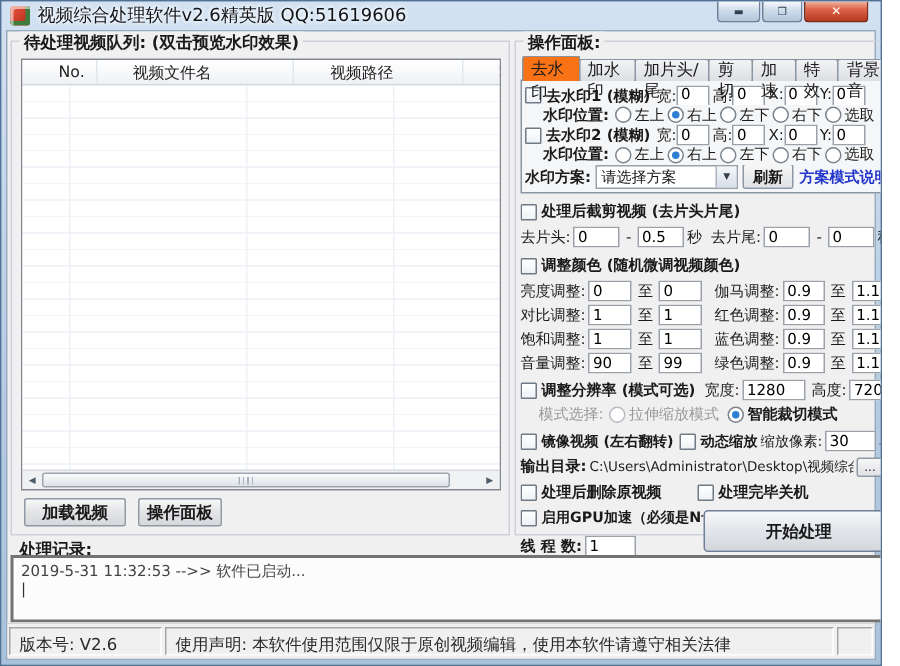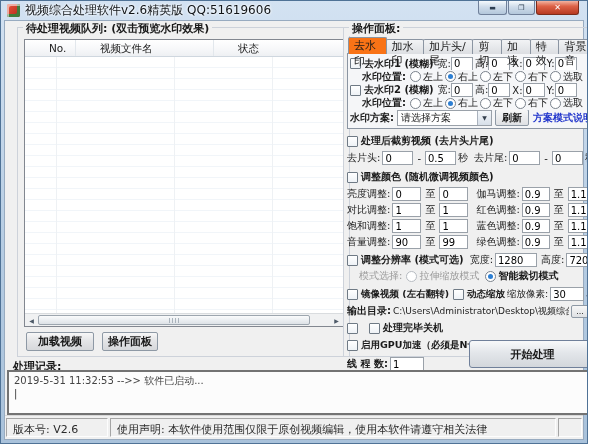--- a/index.html
+++ b/index.html
@@ -23,21 +23,21 @@
     border-color:#7c2c1b; color:#fff; font-size:8px; }
 
   .client { position:absolute; left:3px; right:3px; top:19px; bottom:3px;
     background:#f0f0f0; border:1px solid #98abc0; }
 
   .group { position:absolute; border:1px solid #cdd2da; }
   .glabel { position:absolute; top:-7px; left:5px; background:#f0f0f0; padding:0 3px;
     font-weight:bold; font-size:11px; white-space:nowrap; }
 
   
-  .group.gl { left:12px; top:6px; width:333px; height:330px; }
+  .group.gl { left:2px; top:6px; width:333px; height:330px; }
   .listbox { position:absolute; left:6px; top:11px; width:320px; height:288px;
     border:1px solid #828790; background:#fff; }
   .lheader { position:absolute; left:0; right:0; top:0; height:17px; display:flex;
     background:linear-gradient(#ffffff,#f6f7f9 60%,#eef0f3); border-bottom:1px solid #cfd7df;
     font-size:10.5px; color:#222; }
   .hcell { padding:2px 0 0 4px; border-right:1px solid #e2e7ec; overflow:hidden; white-space:nowrap;margin-left:20px; }
   .hc0{width:31px;} .hc1{width:118px;} .hc2{width:98px;} .hc3{flex:1; border-right:none;}
   .lbody { position:absolute; left:0; right:0; top:17px; bottom:13px;
     background:repeating-linear-gradient(to bottom,#ffffff 0 10px,#f1f5f9 10px 11px); }
   .vline { position:absolute; top:17px; bottom:13px; width:1px; background:#eef1f4; }
@@ -144,20 +144,21 @@
 
   <div class="client">
 
     <div class="group gl">
       <span class="glabel">待处理视频队列:  (双击预览水印效果)</span>
 
       <div class="listbox">
         <div class="lheader">
           <div class="hcell hc0">No.</div>
           <div class="hcell hc1">视频文件名</div>
+          <div class="hcell hc2">视频路径</div>
           <div class="hcell hc3">状态</div>
         </div>
         <div class="lbody"></div>
         <div class="vline" style="left:31px"></div>
         <div class="vline" style="left:149px"></div>
         <div class="vline" style="left:247px"></div>
         <div class="hscroll">
           <div class="harrow l">◀</div>
           <div class="hthumb"></div>
           <div class="harrow r">▶</div>
@@ -334,20 +335,21 @@
           <input class="inp w34 gap2" value="30" style="">
           <span class="gap2">单位:像素</span>
         </div>
         <div class="row mt3">
           <span class="b">输出目录:</span>
           <span class="pathtext gap2">C:\Users\Administrator\Desktop\视频综合处理!</span>
           <span class="browse">...</span>
         </div>
         <div class="row mt3">
           <span class="cb"></span>
+          <span class="b" style="width:96px">处理后删除原视频</span>
           <span class="cb gap8"></span>
           <span class="b">处理完毕关机</span>
         </div>
 
         <div class="bottomblock">
           <div class="bbleft">
             <div class="row">
               <span class="cb"></span>
               <span class="b smallrow">启用GPU加速（必须是N卡）</span>
             </div>

